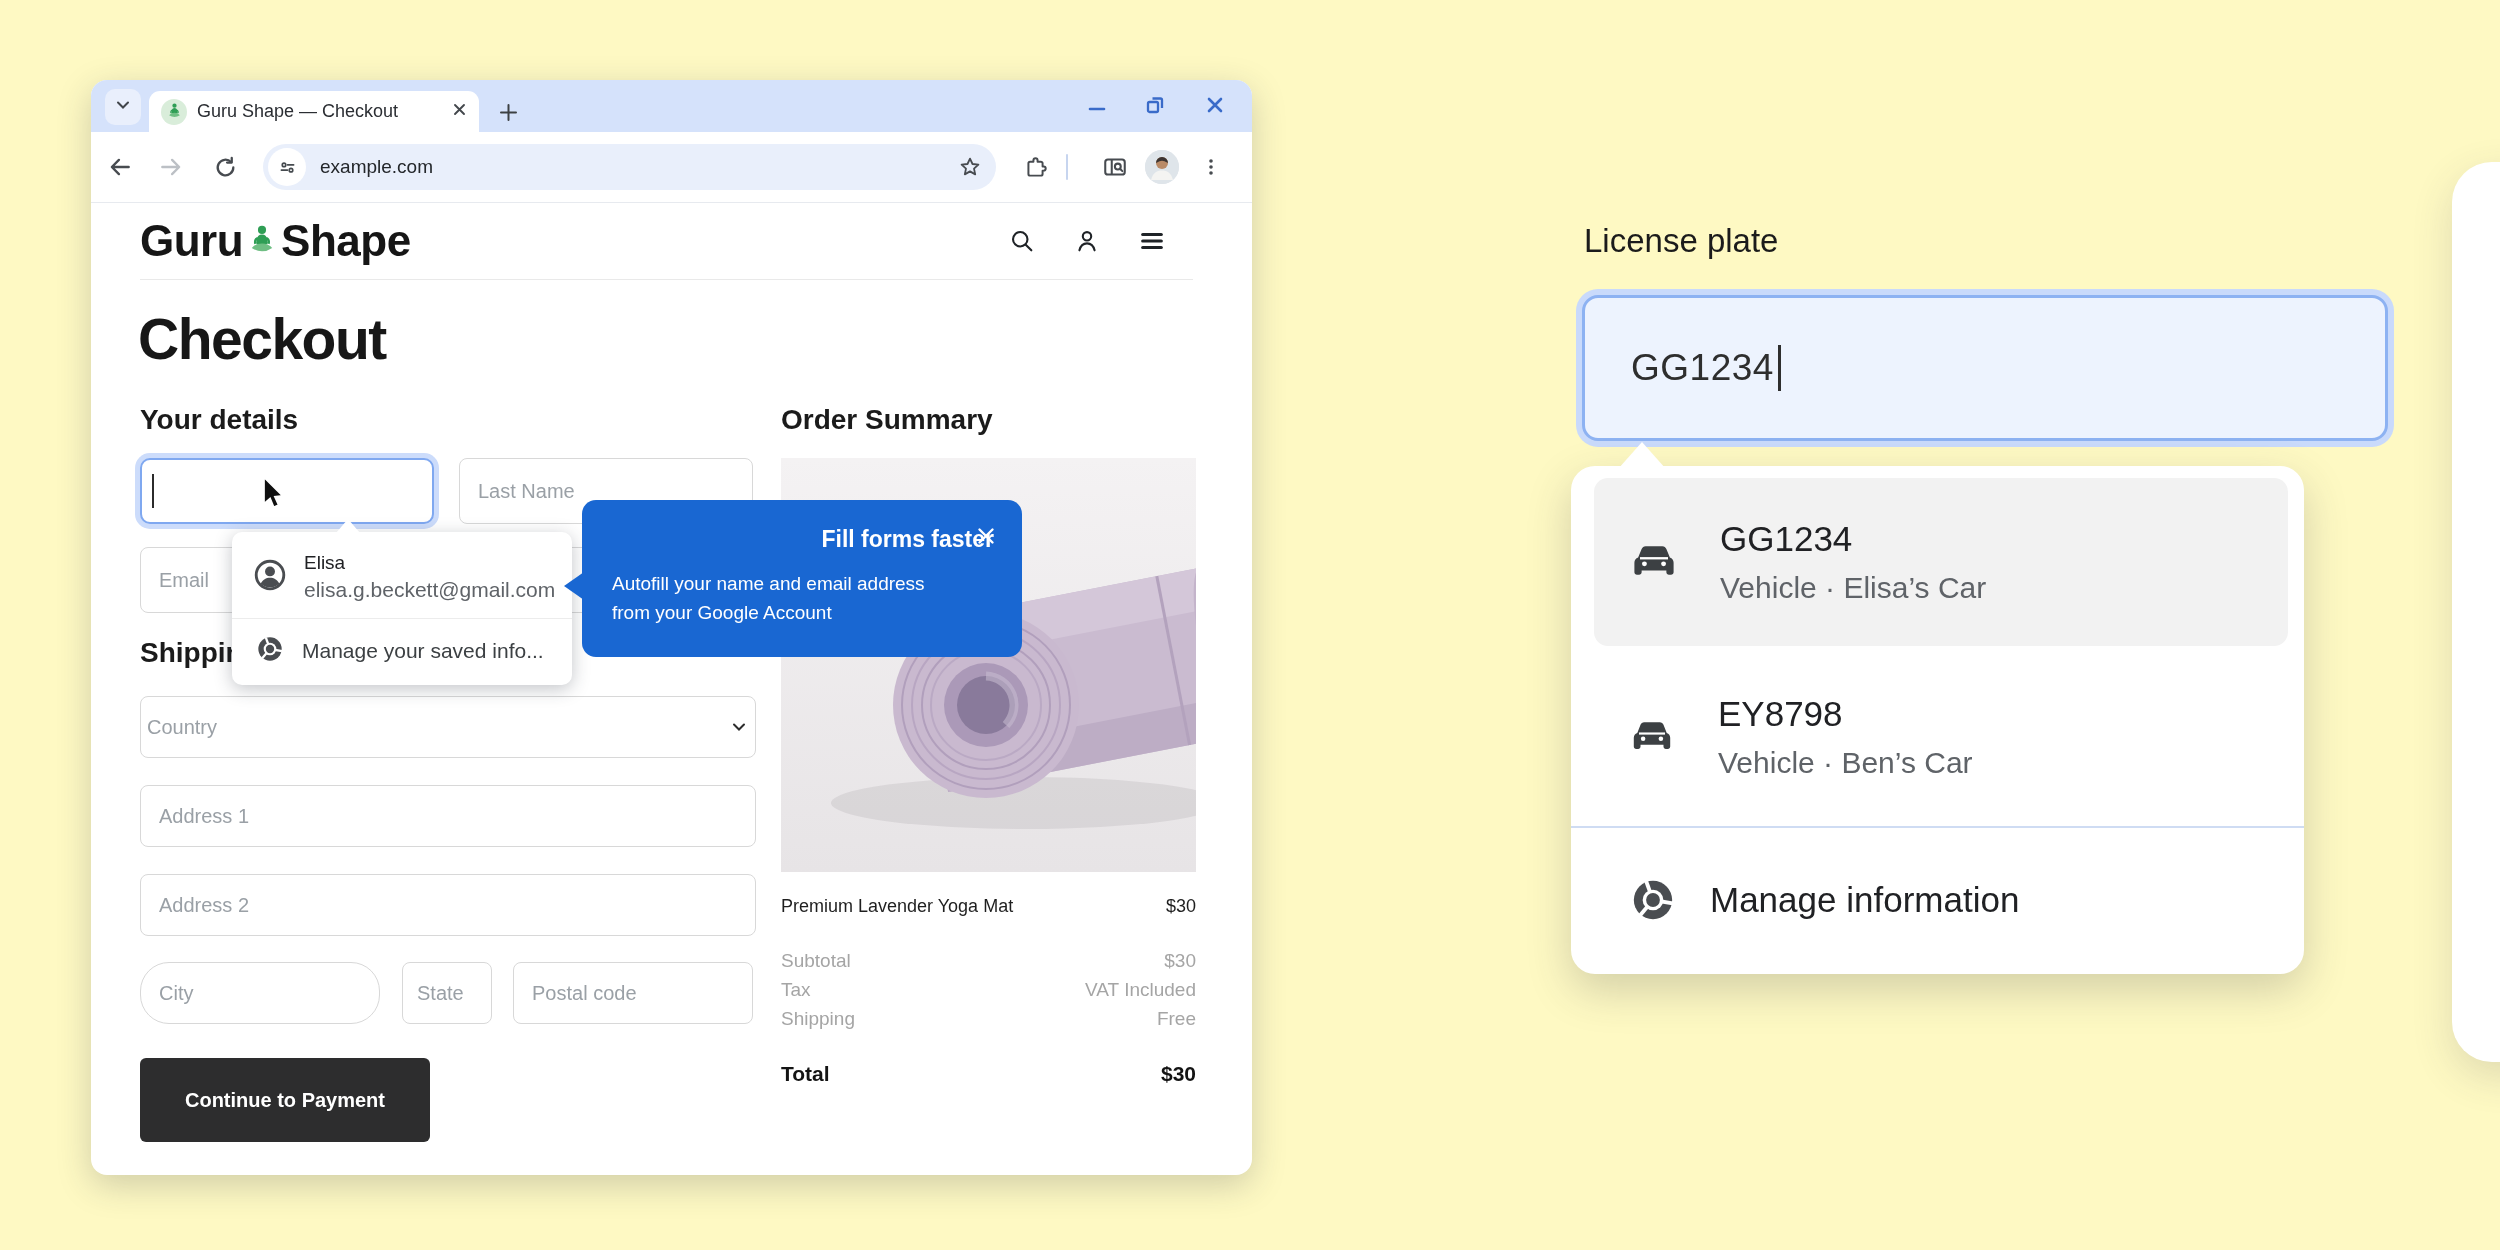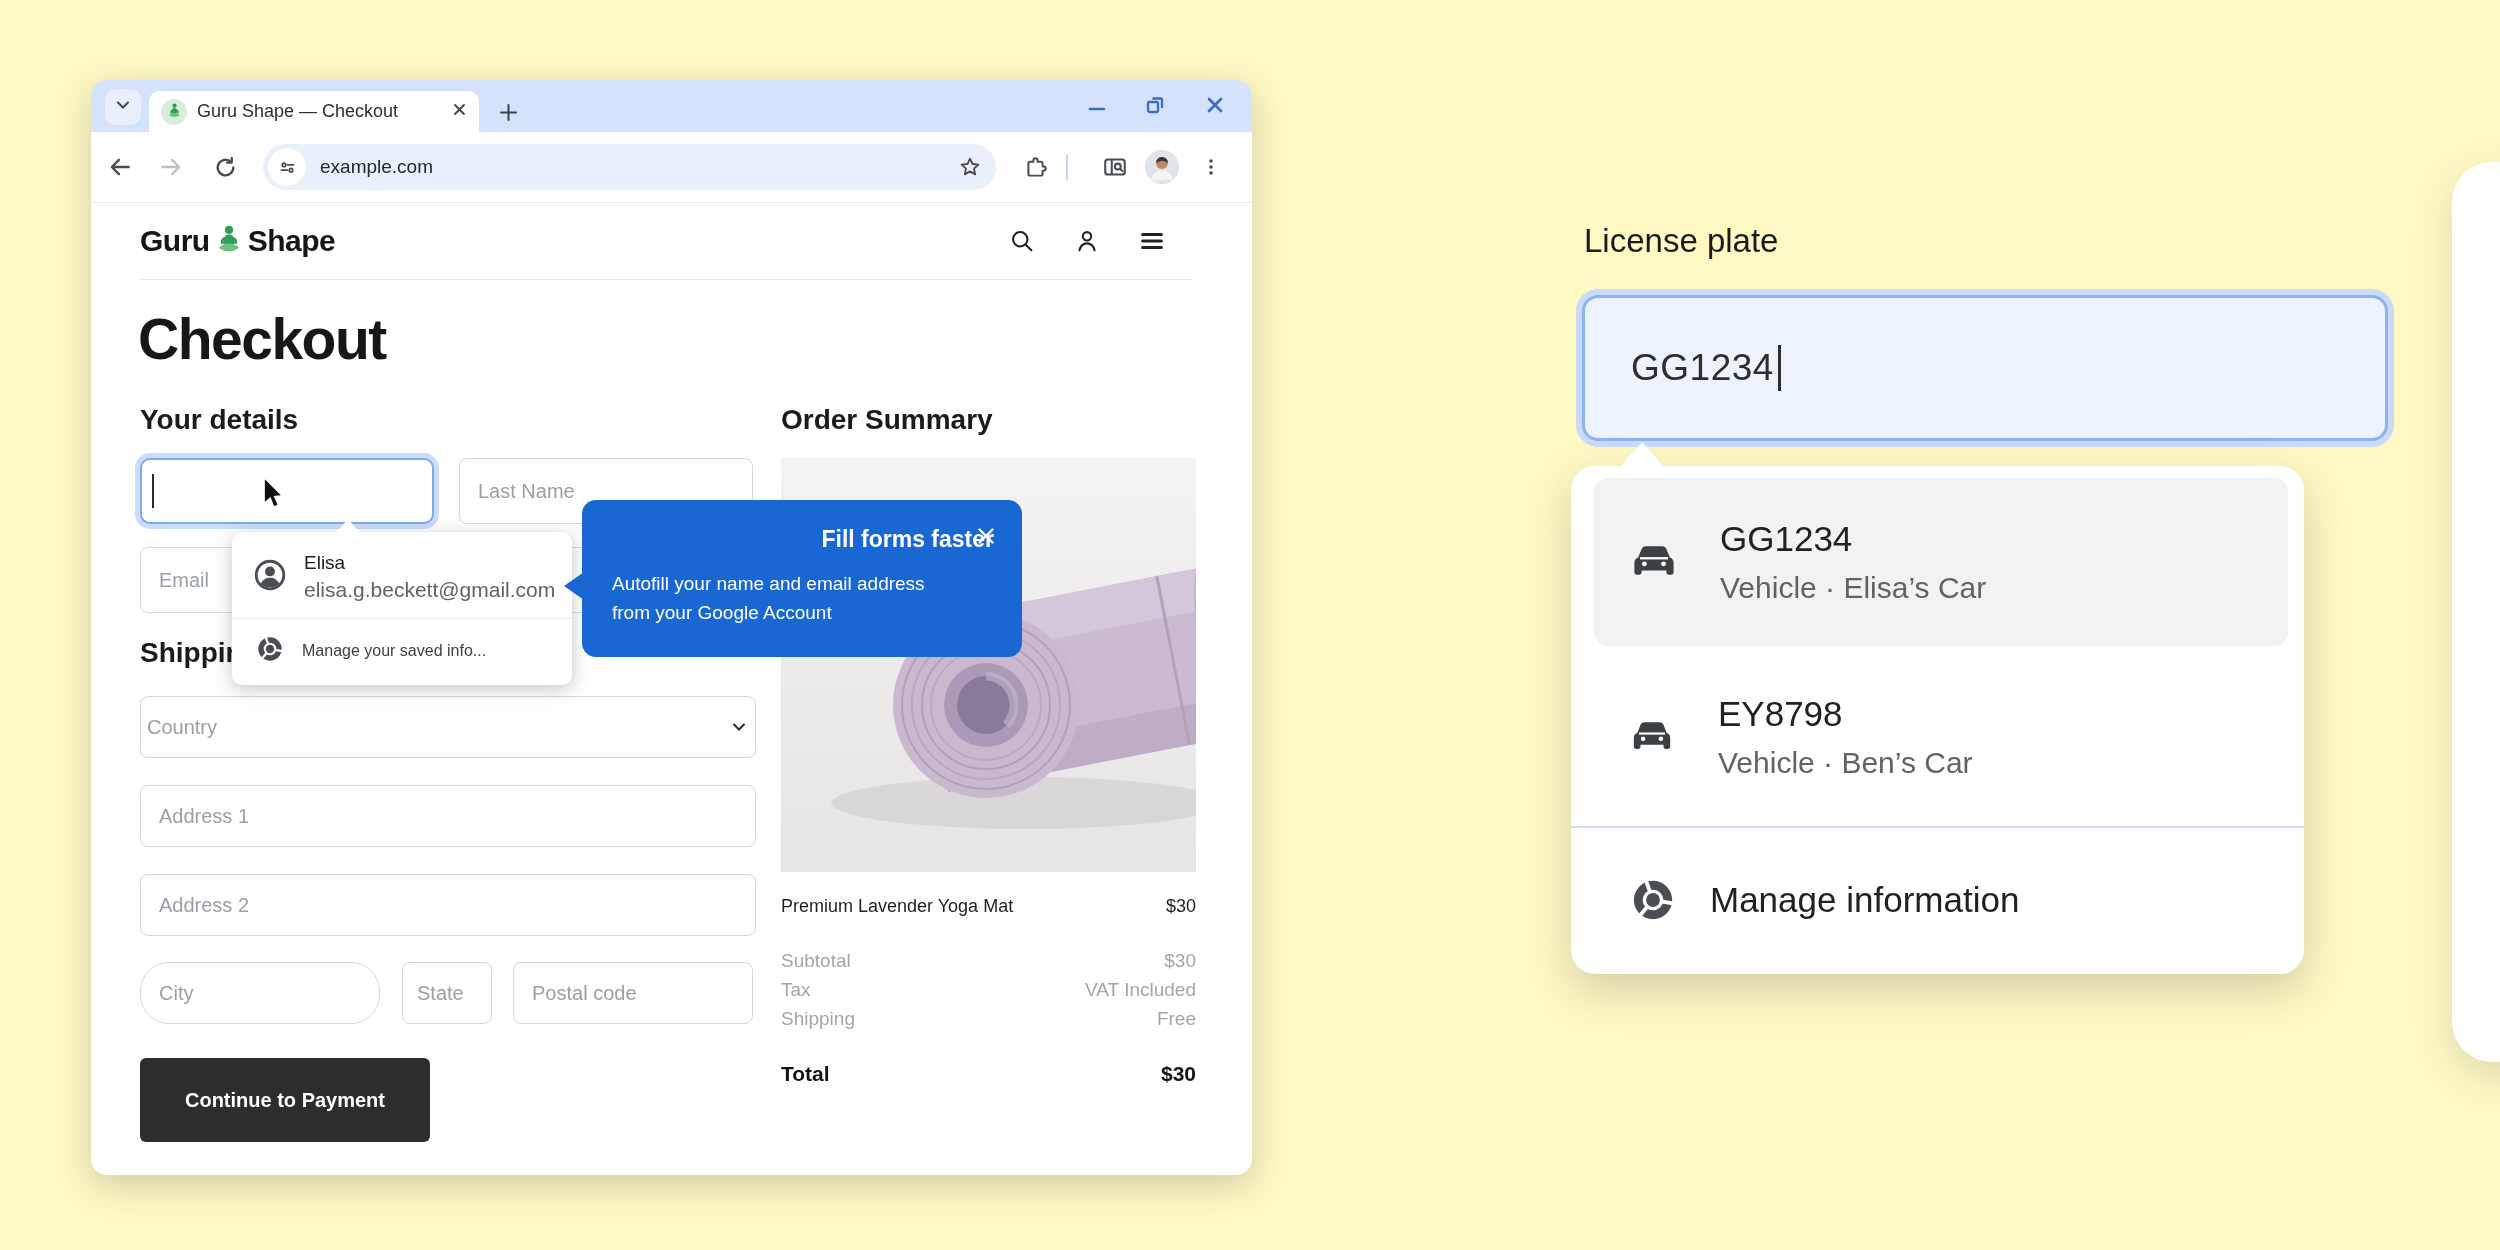--- a/index.html
+++ b/index.html
@@ -26,21 +26,21 @@
            background:#e9effb;display:flex;align-items:center;}
   .tunecircle{width:38px;height:38px;border-radius:50%;background:#fff;margin-left:5px;
               display:flex;align-items:center;justify-content:center;flex:0 0 auto;}
   .urltext{font-size:19px;color:#24272b;margin-left:14px;flex:1;}
   .pillstar{margin-right:14px;display:flex;}
   .vsep{position:absolute;left:975px;top:22px;width:2px;height:26px;background:#c7d5ef;border-radius:1px;}
   .avatar{position:absolute;left:1054px;top:18px;width:34px;height:34px;border-radius:50%;
           background:#e3e7ec;overflow:hidden;}
   
   .sitehead{position:absolute;left:49px;top:136px;height:50px;display:flex;align-items:center;}
-  .logotext{font-size:30px;font-weight:600;letter-spacing:-0.5px;color:#161616;}
+  .logotext{font-size:44px;font-weight:600;letter-spacing:-0.5px;color:#161616;}
   .headicon{position:absolute;top:145px;width:32px;height:32px;display:flex;align-items:center;justify-content:center;}
   .hdivider{position:absolute;left:49px;top:199px;width:1053px;height:1px;background:#e9e9e9;}
   .h1{position:absolute;left:47px;top:226px;font-size:57px;font-weight:800;letter-spacing:-1.5px;color:#171717;}
   .h2{position:absolute;font-size:28px;font-weight:700;color:#1b1b1b;}
   .field{position:absolute;box-sizing:border-box;background:#fff;border:1.5px solid #d8d8d8;border-radius:8px;
          font-size:20px;color:#1f1f1f;padding:0 18px;font-family:"Liberation Sans",sans-serif;outline:none;}
   .field::placeholder{color:#9aa0a6;opacity:1;}
   .focusfield{border:2.5px solid #7fa8f0;box-shadow:0 0 0 5px #ccdcfb;border-radius:10px;background:#fff;}
   .selectbox{position:absolute;box-sizing:border-box;border:1.5px solid #d8d8d8;border-radius:8px;background:#fff;
              display:flex;align-items:center;padding:0 6px;font-size:20px;color:#9aa0a6;}
@@ -54,21 +54,21 @@
   .afmenu{position:absolute;left:141px;top:452px;width:340px;background:#fff;border-radius:10px;z-index:20;
           box-shadow:0 4px 18px rgba(40,45,60,.28);}
   .afbeak{position:absolute;left:104px;top:-13px;width:0;height:0;border-left:12px solid transparent;
           border-right:12px solid transparent;border-bottom:14px solid #fff;}
   .afrow1{display:flex;align-items:center;padding:20px 18px 16px 20px;}
   .aftexts{margin-left:16px;}
   .afname{font-size:19px;color:#202124;}
   .afemail{font-size:21px;color:#5f6368;margin-top:4px;}
   .afdiv{height:1px;background:#ececec;margin:0;}
   .afrow2{display:flex;align-items:center;padding:16px 18px 18px 24px;}
-  .afmanage{font-size:16px;color:#3c4043;margin-left:18px;}
+  .afmanage{font-size:21px;color:#3c4043;margin-left:18px;}
   
   .promo{position:absolute;left:491px;top:420px;width:440px;box-sizing:border-box;background:#1967d2;color:#fff;
          border-radius:14px;padding:26px 28px 30px 30px;z-index:21;}
   .promobeak{position:absolute;left:-18px;top:72px;width:0;height:0;border-top:14px solid transparent;
              border-bottom:14px solid transparent;border-right:20px solid #1967d2;}
   .promotitle{font-size:23px;font-weight:700;text-align:right;}
   .promobody{font-size:19px;line-height:29px;margin-top:16px;width:352px;}
   .promoclose{position:absolute;right:24px;top:24px;width:24px;height:24px;display:flex;align-items:center;justify-content:center;}
   .cursor{position:absolute;left:170px;top:396px;z-index:30;}
   

